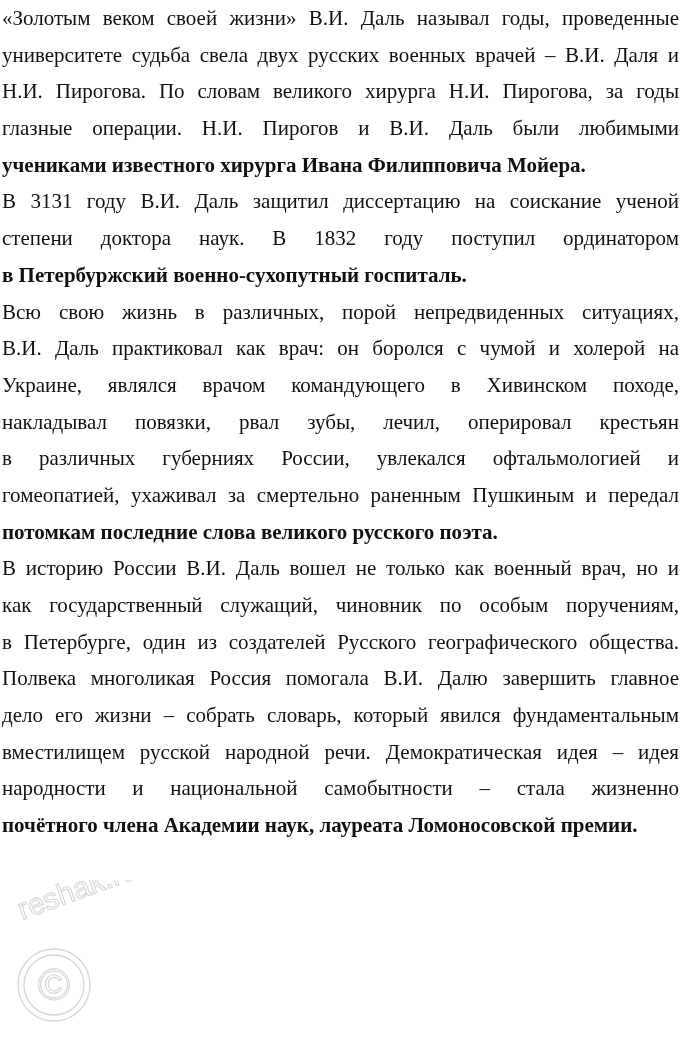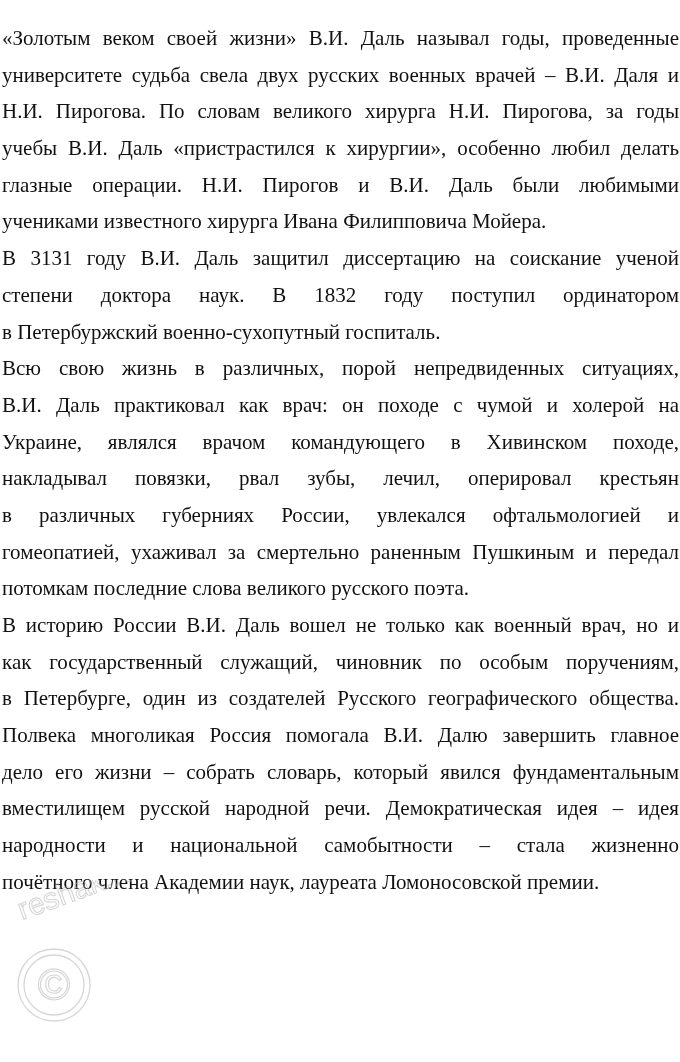--- a/index.html
+++ b/index.html
@@ -17,71 +17,70 @@
       position: absolute;
       left: 0;
       top: 0;
       width: 680px;
       padding: 0 1px 0 2px;
       box-sizing: border-box;
       font-family: "Liberation Serif", "DejaVu Serif", serif;
       font-size: 21px;
       line-height: 36.7px;
       color: #111111;
-      margin-top: 20px;
     }
     .para {
       margin: 0;
       text-align: justify;
       text-align-last: left;
       hyphens: none;
     }
     .line {
       display: block;
       text-align: justify;
       text-align-last: justify;
       white-space: nowrap;
       height: 36.7px;
     }
     .line.last {
       text-align-last: left;
+      font-weight: bold;
     }
     .watermark {
       position: absolute;
       left: 14px;
       top: 880px;
       width: 120px;
       height: 170px;
       pointer-events: none;
       opacity: 0.55;
     }
   </style>
 </head>
 <body>
 
 <div class="page">
 
   <div class="para">
     <span class="line">«Золотым веком своей жизни» В.И. Даль называл годы, проведенные</span>
     <span class="line">университете судьба свела двух русских военных врачей – В.И. Даля и</span>
     <span class="line">Н.И. Пирогова. По словам великого хирурга Н.И. Пирогова, за годы</span>
-    <span class="line">учебы В.И. Даль «пристрастился к хирургии», особенно любил делать</span>
     <span class="line">глазные операции. Н.И. Пирогов и В.И. Даль были любимыми</span>
     <span class="line last">учениками известного хирурга Ивана Филипповича Мойера.</span>
   </div>
 
   <div class="para">
     <span class="line">В 3131 году В.И. Даль защитил диссертацию на соискание ученой</span>
     <span class="line">степени доктора наук. В 1832 году поступил ординатором</span>
     <span class="line last">в Петербуржский военно-сухопутный госпиталь.</span>
   </div>
 
   <div class="para">
     <span class="line">Всю свою жизнь в различных, порой непредвиденных ситуациях,</span>
-    <span class="line">В.И. Даль практиковал как врач: он походе с чумой и холерой на</span>
+    <span class="line">В.И. Даль практиковал как врач: он боролся с чумой и холерой на</span>
     <span class="line">Украине, являлся врачом командующего в Хивинском походе,</span>
     <span class="line">накладывал повязки, рвал зубы, лечил, оперировал крестьян</span>
     <span class="line">в различных губерниях России, увлекался офтальмологией и</span>
     <span class="line">гомеопатией, ухаживал за смертельно раненным Пушкиным и передал</span>
     <span class="line last">потомкам последние слова великого русского поэта.</span>
   </div>
 
   <div class="para">
     <span class="line">В историю России В.И. Даль вошел не только как военный врач, но и</span>
     <span class="line">как государственный служащий, чиновник по особым поручениям,</span>

